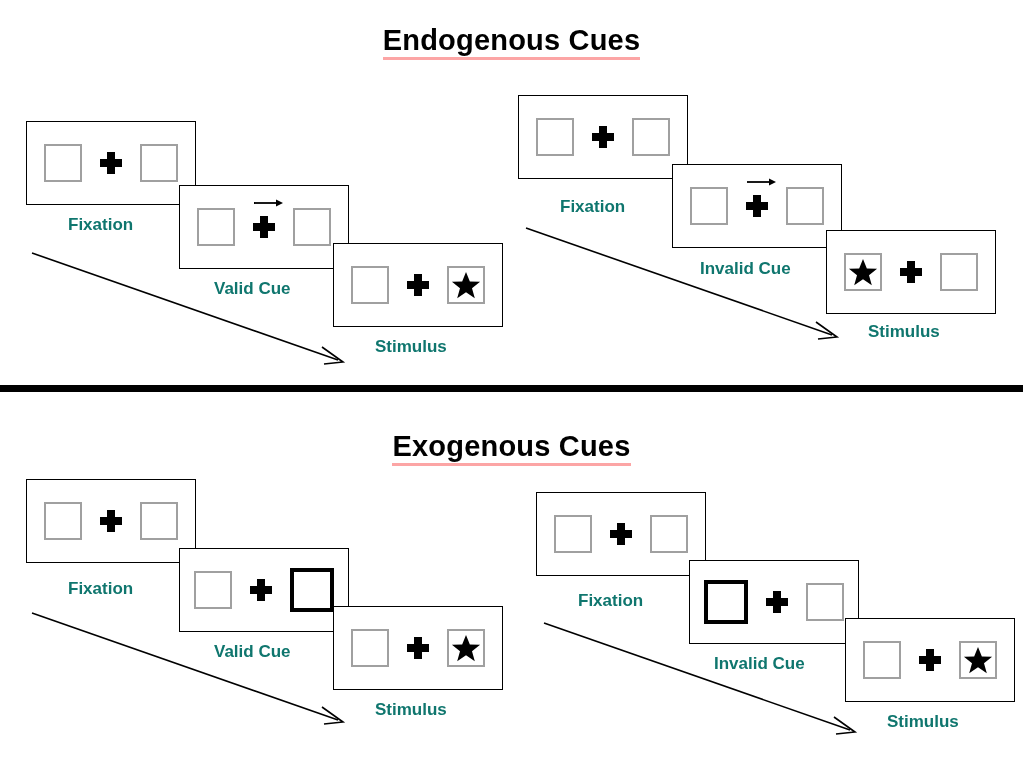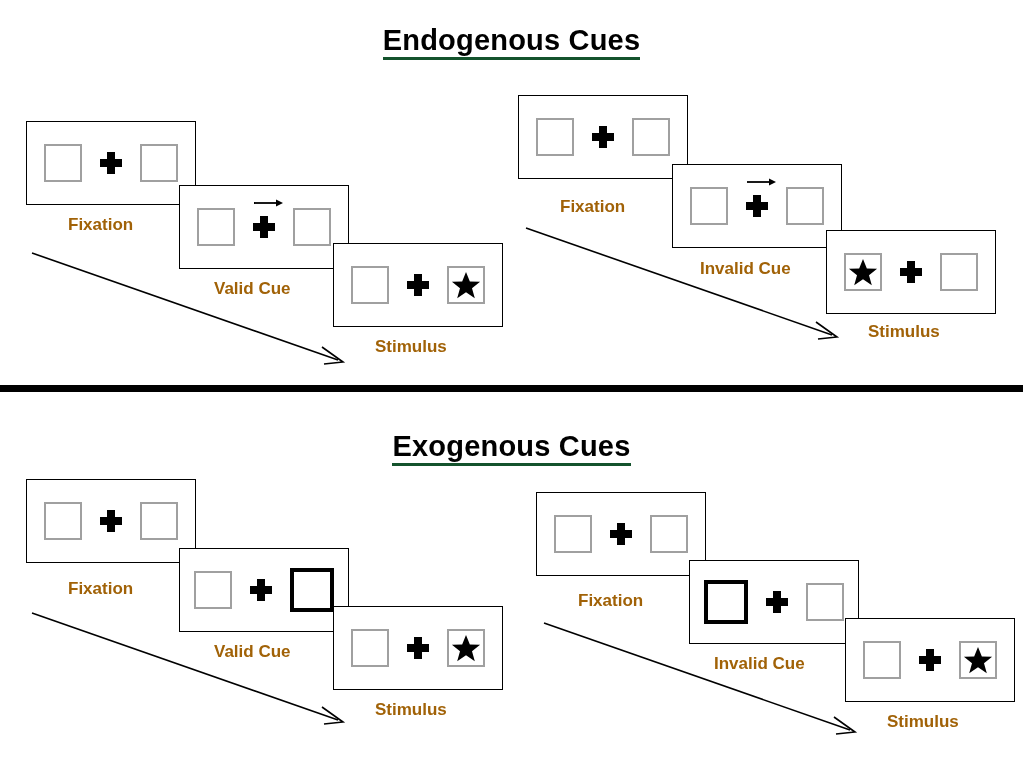--- a/index.html
+++ b/index.html
@@ -19,21 +19,21 @@
   .section-title {
     position: absolute;
     width: 100%;
     text-align: center;
     font-weight: bold;
     font-size: 29px;
     letter-spacing: 0.2px;
     color: #000;
   }
   .section-title span {
-    border-bottom: 3px solid #14532d;
+    border-bottom: 3px solid #fca5a5;
     padding-bottom: 1px;
   }
   #title-endogenous { top: 24px; }
   #title-exogenous  { top: 430px; }
 
   
   .divider {
     position: absolute;
     left: 0; width: 1023px;
     height: 7px;
@@ -102,21 +102,21 @@
     width: 30px; height: 30px;
     display: block;
   }
 
   
   .panel-label {
     position: absolute;
     font-weight: bold;
     font-size: 17px;
     white-space: nowrap;
-    color: #a16207;
+    color: #0f766e;
   }
 
   
   .time-arrow {
     position: absolute;
     overflow: visible;
     pointer-events: none;
   }
 </style>
 </head>

